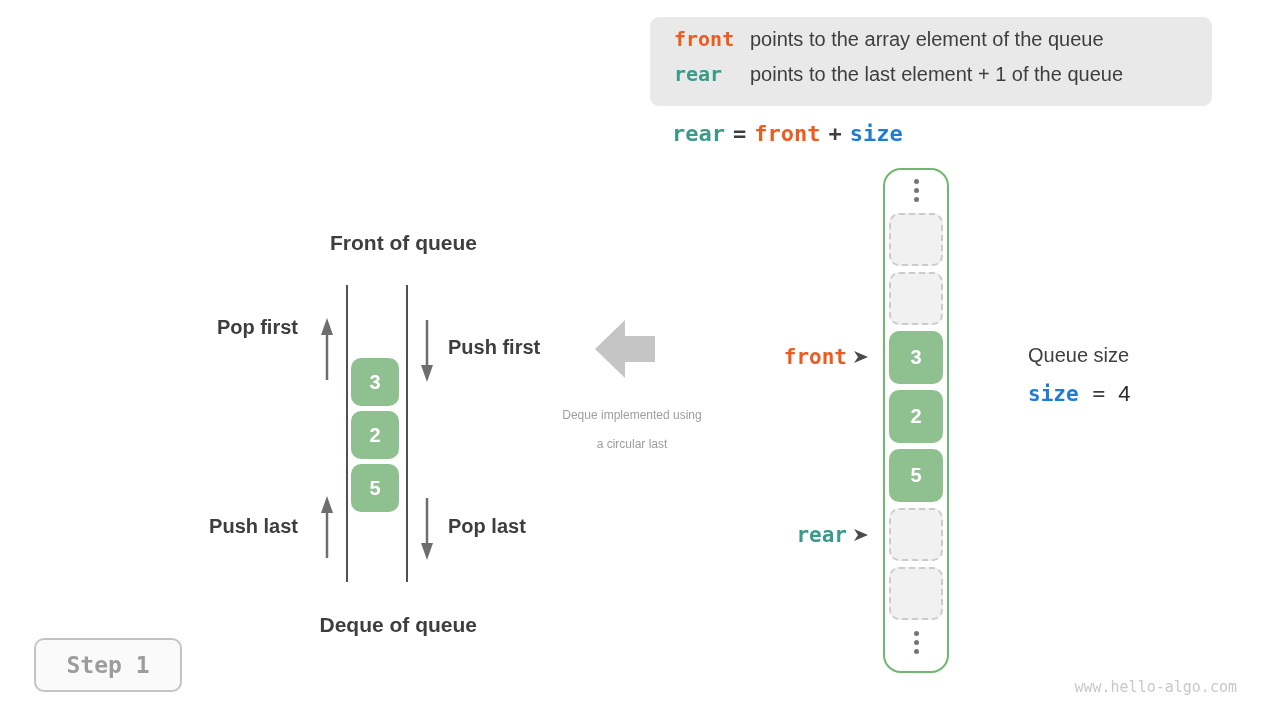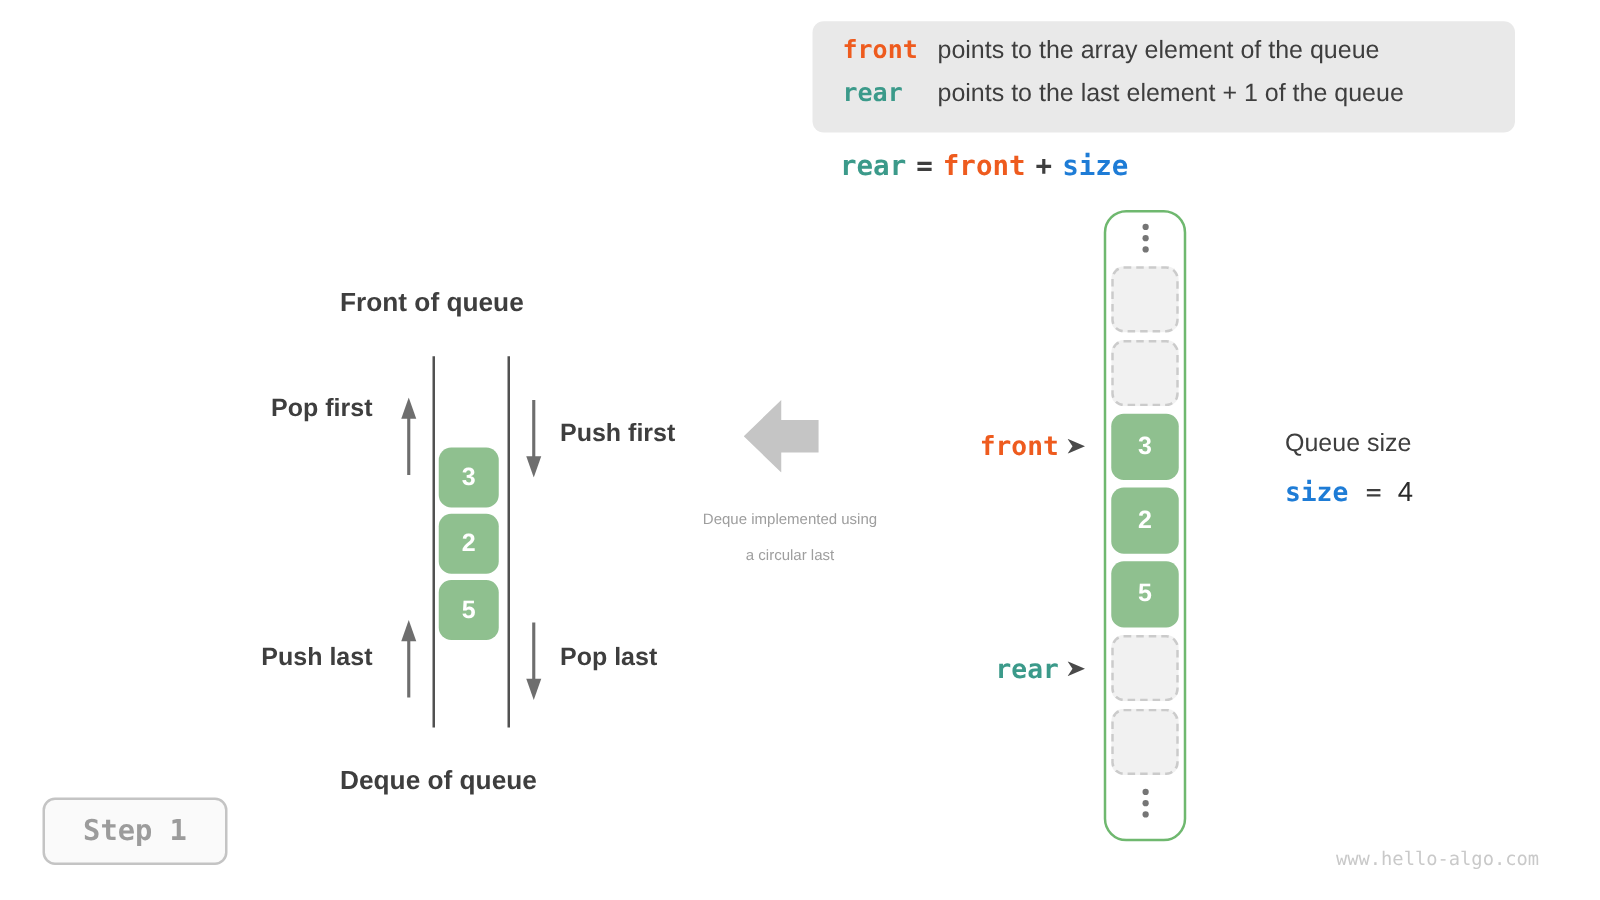--- a/index.html
+++ b/index.html
@@ -20,21 +20,21 @@
   .info-kw{width:76px;font-size:20px;}
   .kw-front{color:var(--orange);}
   .kw-teal{color:var(--teal);}
   .kw-blue{color:var(--blue);}
 
   
   .formula{left:672px;top:121px;display:flex;align-items:baseline;font-size:22px;}
   .formula .op{color:var(--text-dark);margin:0 8px;font-family:"DejaVu Sans Mono",monospace;font-weight:bold;}
 
   
-  .h-label{font-weight:bold;font-size:21px;color:var(--text-dark);text-align:left;}
+  .h-label{font-weight:bold;font-size:21px;color:var(--text-dark);text-align:right;}
   .side-label{font-weight:bold;font-size:20px;color:var(--text-dark);white-space:nowrap;}
   .v-line{width:2px;background:#515151;}
   .stack-cell{left:351px;width:48px;height:48px;border-radius:10px;background:var(--green-fill);
               color:#fff;font-weight:bold;font-size:20px;display:flex;align-items:center;justify-content:center;}
 
   
   .caption{left:490px;top:401px;width:284px;text-align:center;font-size:12px;line-height:29px;color:var(--text-gray);}
 
   
   .array-box{left:883px;top:168px;width:66px;height:505px;border:2px solid var(--green-border);
@@ -54,21 +54,21 @@
   .queue-size-title{left:1028px;top:344px;font-size:20px;color:var(--text-dark);}
   .size-row{left:1028px;top:381px;display:flex;align-items:baseline;font-size:21px;}
   .size-eq{color:var(--text-dark);font-family:"DejaVu Sans Mono",monospace;margin:0 13px 0 14px;}
   .size-val{color:#2b2b2b;font-size:22px;}
 
   
   .step-badge{left:34px;top:638px;width:148px;height:54px;background:#FAFAFA;border:2px solid #C4C4C4;
               border-radius:10px;display:flex;align-items:center;justify-content:center;
               font-size:23px;color:#9C9C9C;}
 
-  .watermark{left:1063px;top:678px;width:174px;text-align:center;font-family:"DejaVu Sans Mono",monospace;
+  .watermark{left:1063px;top:678px;width:174px;text-align:right;font-family:"DejaVu Sans Mono",monospace;
              font-size:15px;color:#C9C9C9;font-weight:normal;}
 </style>
 </head>
 <body>
 
 <div class="canvas">
 
   <div class="abs info-box">
     <div class="info-line">
       <span class="info-kw mono kw-front">front</span>

